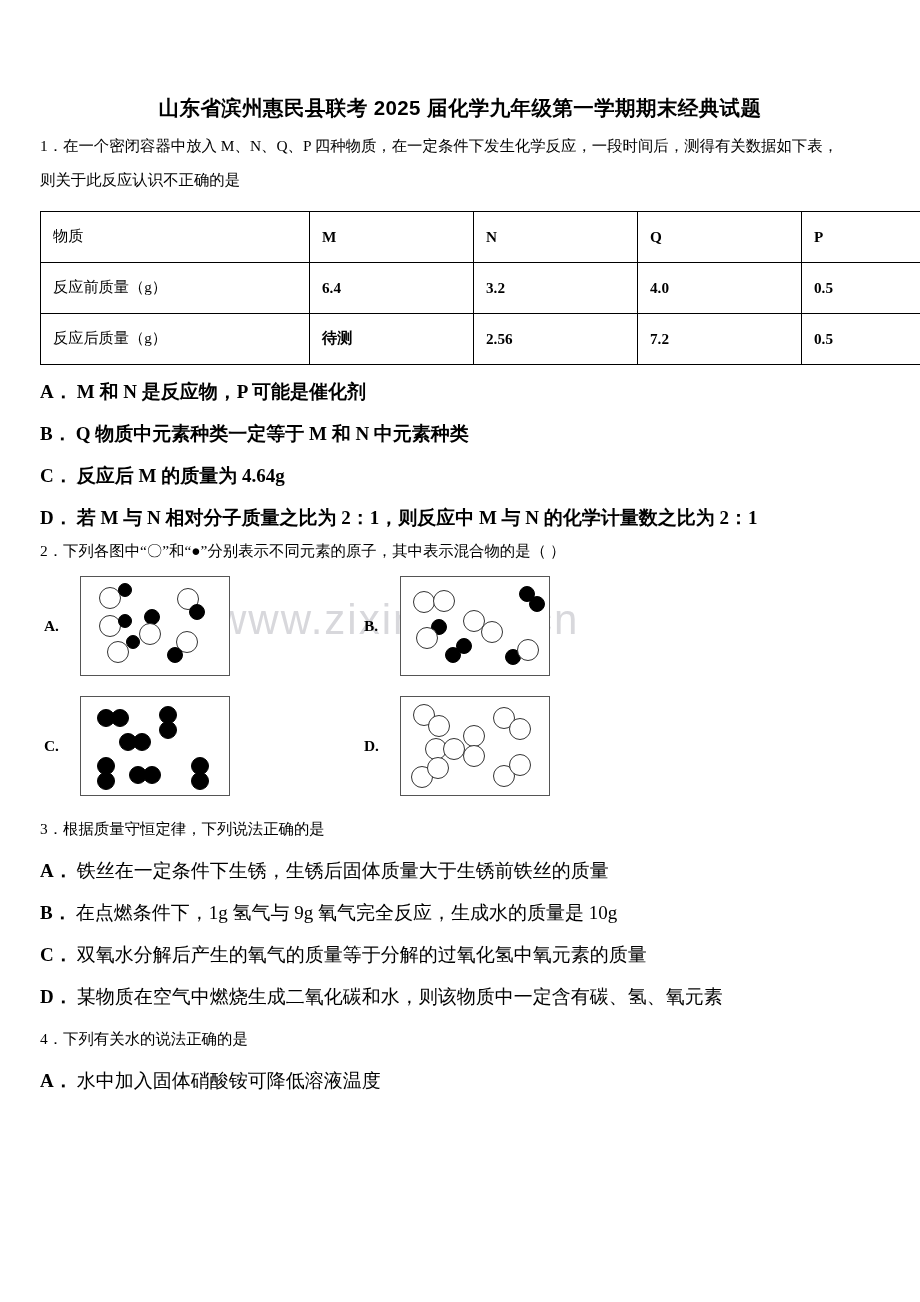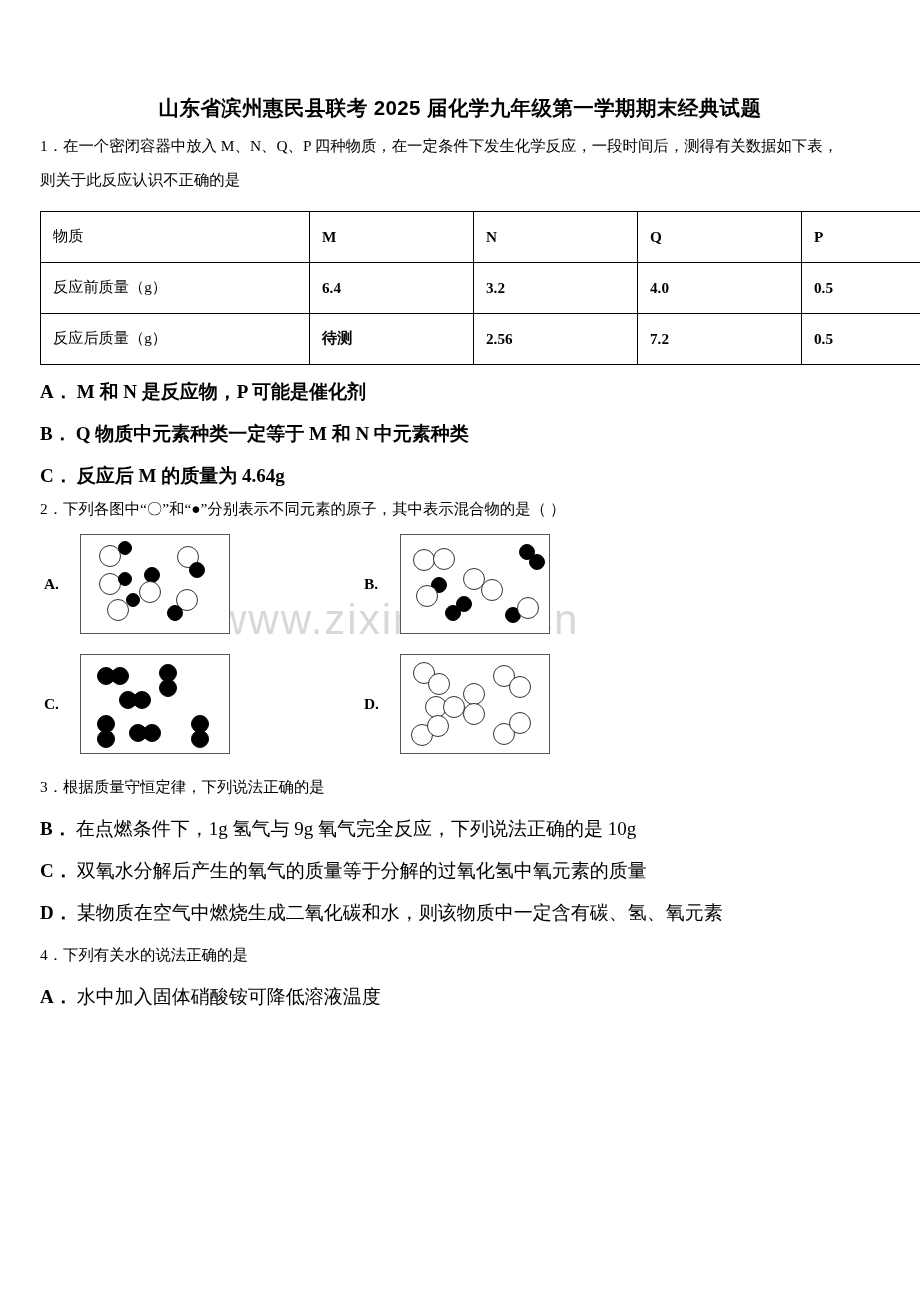--- a/index.html
+++ b/index.html
@@ -205,20 +205,23 @@
 
     <div class="opt">
       <span class="lbl">A．</span><span>M 和 N 是反应物，P 可能是催化剂</span>
     </div>
     <div class="opt">
       <span class="lbl">B．</span><span>Q 物质中元素种类一定等于 M 和 N 中元素种类</span>
     </div>
     <div class="opt">
       <span class="lbl">C．</span><span>反应后 M 的质量为 4.64g</span>
     </div>
+    <div class="opt">
+      <span class="lbl">D．</span><span>若 M 与 N 相对分子质量之比为 2：1，则反应中 M 与 N 的化学计量数之比为 2：1</span>
+    </div>
 
     <div class="q-stem" style="margin-top:3px">2．下列各图中“〇”和“●”分别表示不同元素的原子，其中表示混合物的是（        ）</div>
 
     <div class="diagram-grid">
 
       <div class="diagram-cell" id="cellA">
         <span class="dlabel">A.</span>
         <div class="mol-box">
             <div class="atom white" style="left: 18px; top: 10px; width: 22px; height: 22px;"></div>
             <div class="atom black" style="left: 37px; top: 6px; width: 14px; height: 14px;"></div>
@@ -287,21 +290,24 @@
             <div class="atom white" style="left: 92px; top: 68px; width: 22px; height: 22px;"></div>
             <div class="atom white" style="left: 108px; top: 57px; width: 22px; height: 22px;"></div>
           </div>
       </div>
 
     </div>
 
     <div class="q-stem" style="margin-top:6px">3．根据质量守恒定律，下列说法正确的是</div>
 
     <div class="opt plain">
-      <span class="lbl" style="font-weight:bold">B．</span><span>在点燃条件下，1g 氢气与 9g 氧气完全反应，下列说法正确的是 10g</span>
+      <span class="lbl" style="font-weight:bold">A．</span><span>铁丝在一定条件下生锈，生锈后固体质量大于生锈前铁丝的质量</span>
+    </div>
+    <div class="opt plain">
+      <span class="lbl" style="font-weight:bold">B．</span><span>在点燃条件下，1g 氢气与 9g 氧气完全反应，生成水的质量是 10g</span>
     </div>
     <div class="opt plain">
       <span class="lbl" style="font-weight:bold">C．</span><span>双氧水分解后产生的氧气的质量等于分解的过氧化氢中氧元素的质量</span>
     </div>
     <div class="opt plain">
       <span class="lbl" style="font-weight:bold">D．</span><span>某物质在空气中燃烧生成二氧化碳和水，则该物质中一定含有碳、氢、氧元素</span>
     </div>
 
     <div class="q-stem" style="margin-top:12px">4．下列有关水的说法正确的是</div>
 

